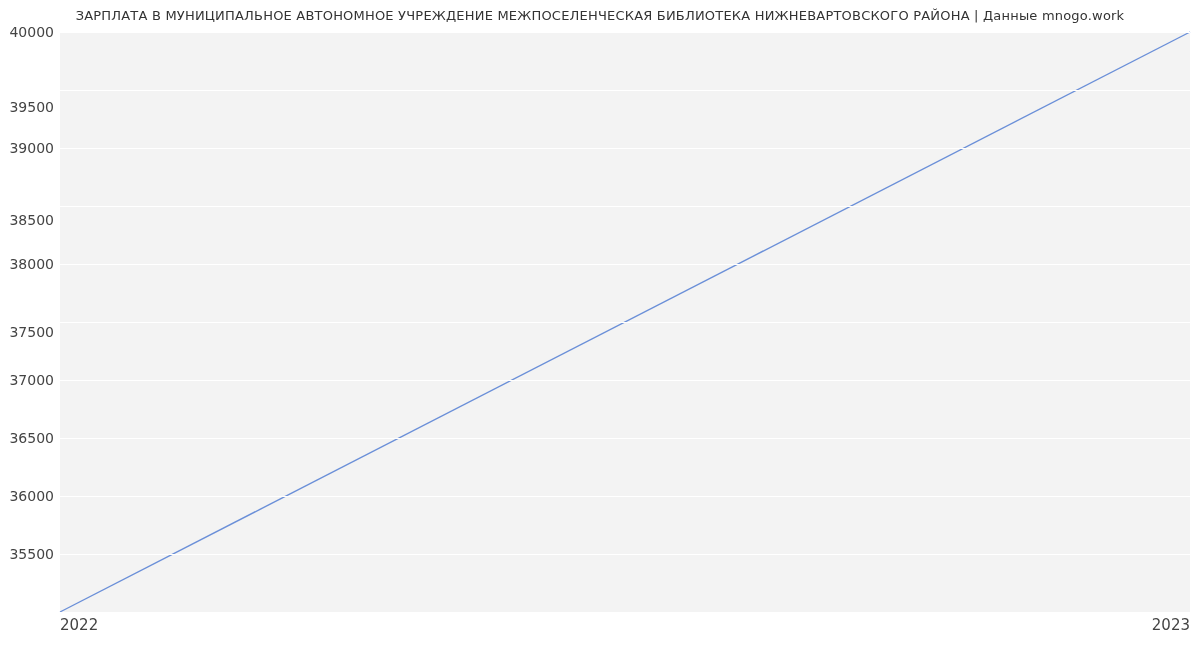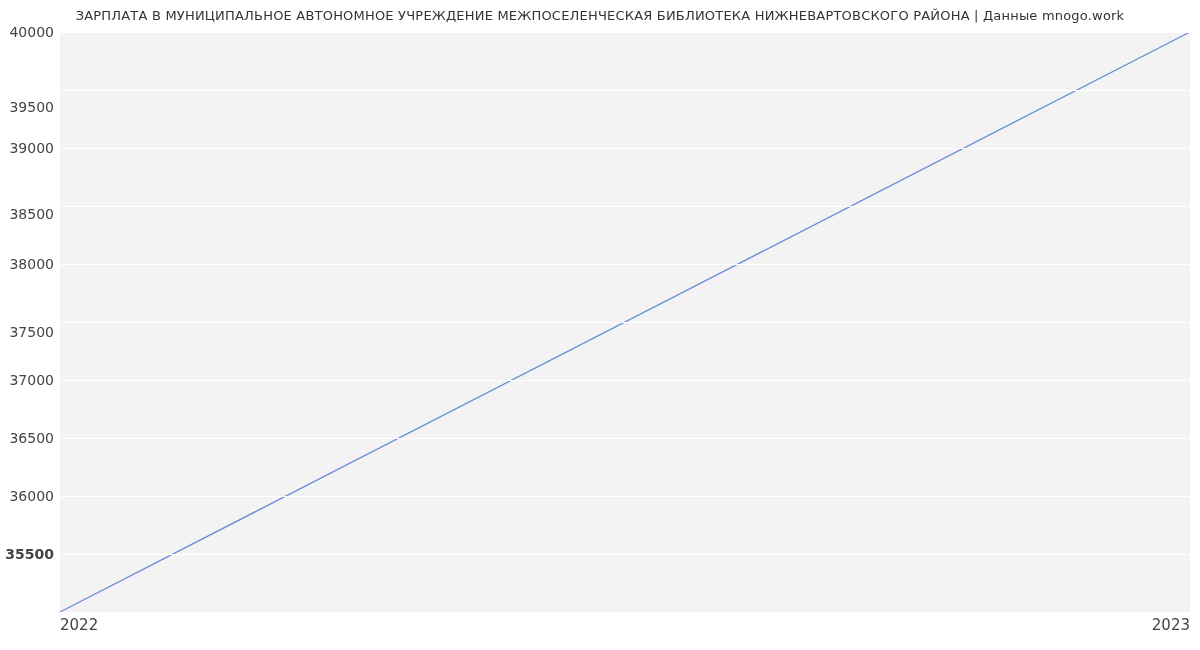--- a/index.html
+++ b/index.html
@@ -88,25 +88,25 @@
       <div class="gridline" style="top: 348px;"></div>
       <div class="gridline" style="top: 290px;"></div>
       <div class="gridline" style="top: 232px;"></div>
       <div class="gridline" style="top: 174px;"></div>
       <div class="gridline" style="top: 116px;"></div>
       <div class="gridline" style="top: 58px;"></div>
       <div class="gridline" style="top: 0px;"></div>
     </div>
 
 <div class="y-tick" style="top: 612px; margin-top: 48px;">35000</div>
-    <div class="y-tick" style="top: 554px; font-weight: bold;">35500</div>
+    <div class="y-tick" style="top: 554px;">35500</div>
     <div class="y-tick" style="top: 496px;">36000</div>
     <div class="y-tick" style="top: 438px;">36500</div>
     <div class="y-tick" style="top: 380px;">37000</div>
     <div class="y-tick" style="top: 332px;">37500</div>
     <div class="y-tick" style="top: 264px;">38000</div>
-    <div class="y-tick" style="top: 214px; text-align: right;">38500</div>
+    <div class="y-tick" style="top: 220px; text-align: right;">38500</div>
     <div class="y-tick" style="top: 148px;">39000</div>
     <div class="y-tick" style="top: 107px;">39500</div>
     <div class="y-tick" style="top: 32px;">40000</div>
     <div class="x-tick" style="left: 60px; transform: translateX(0px);">2022</div>
     <div class="x-tick" style="left: 1190px; transform: translateX(-100%);">2023</div>
   </div>
 
 </body></html>

